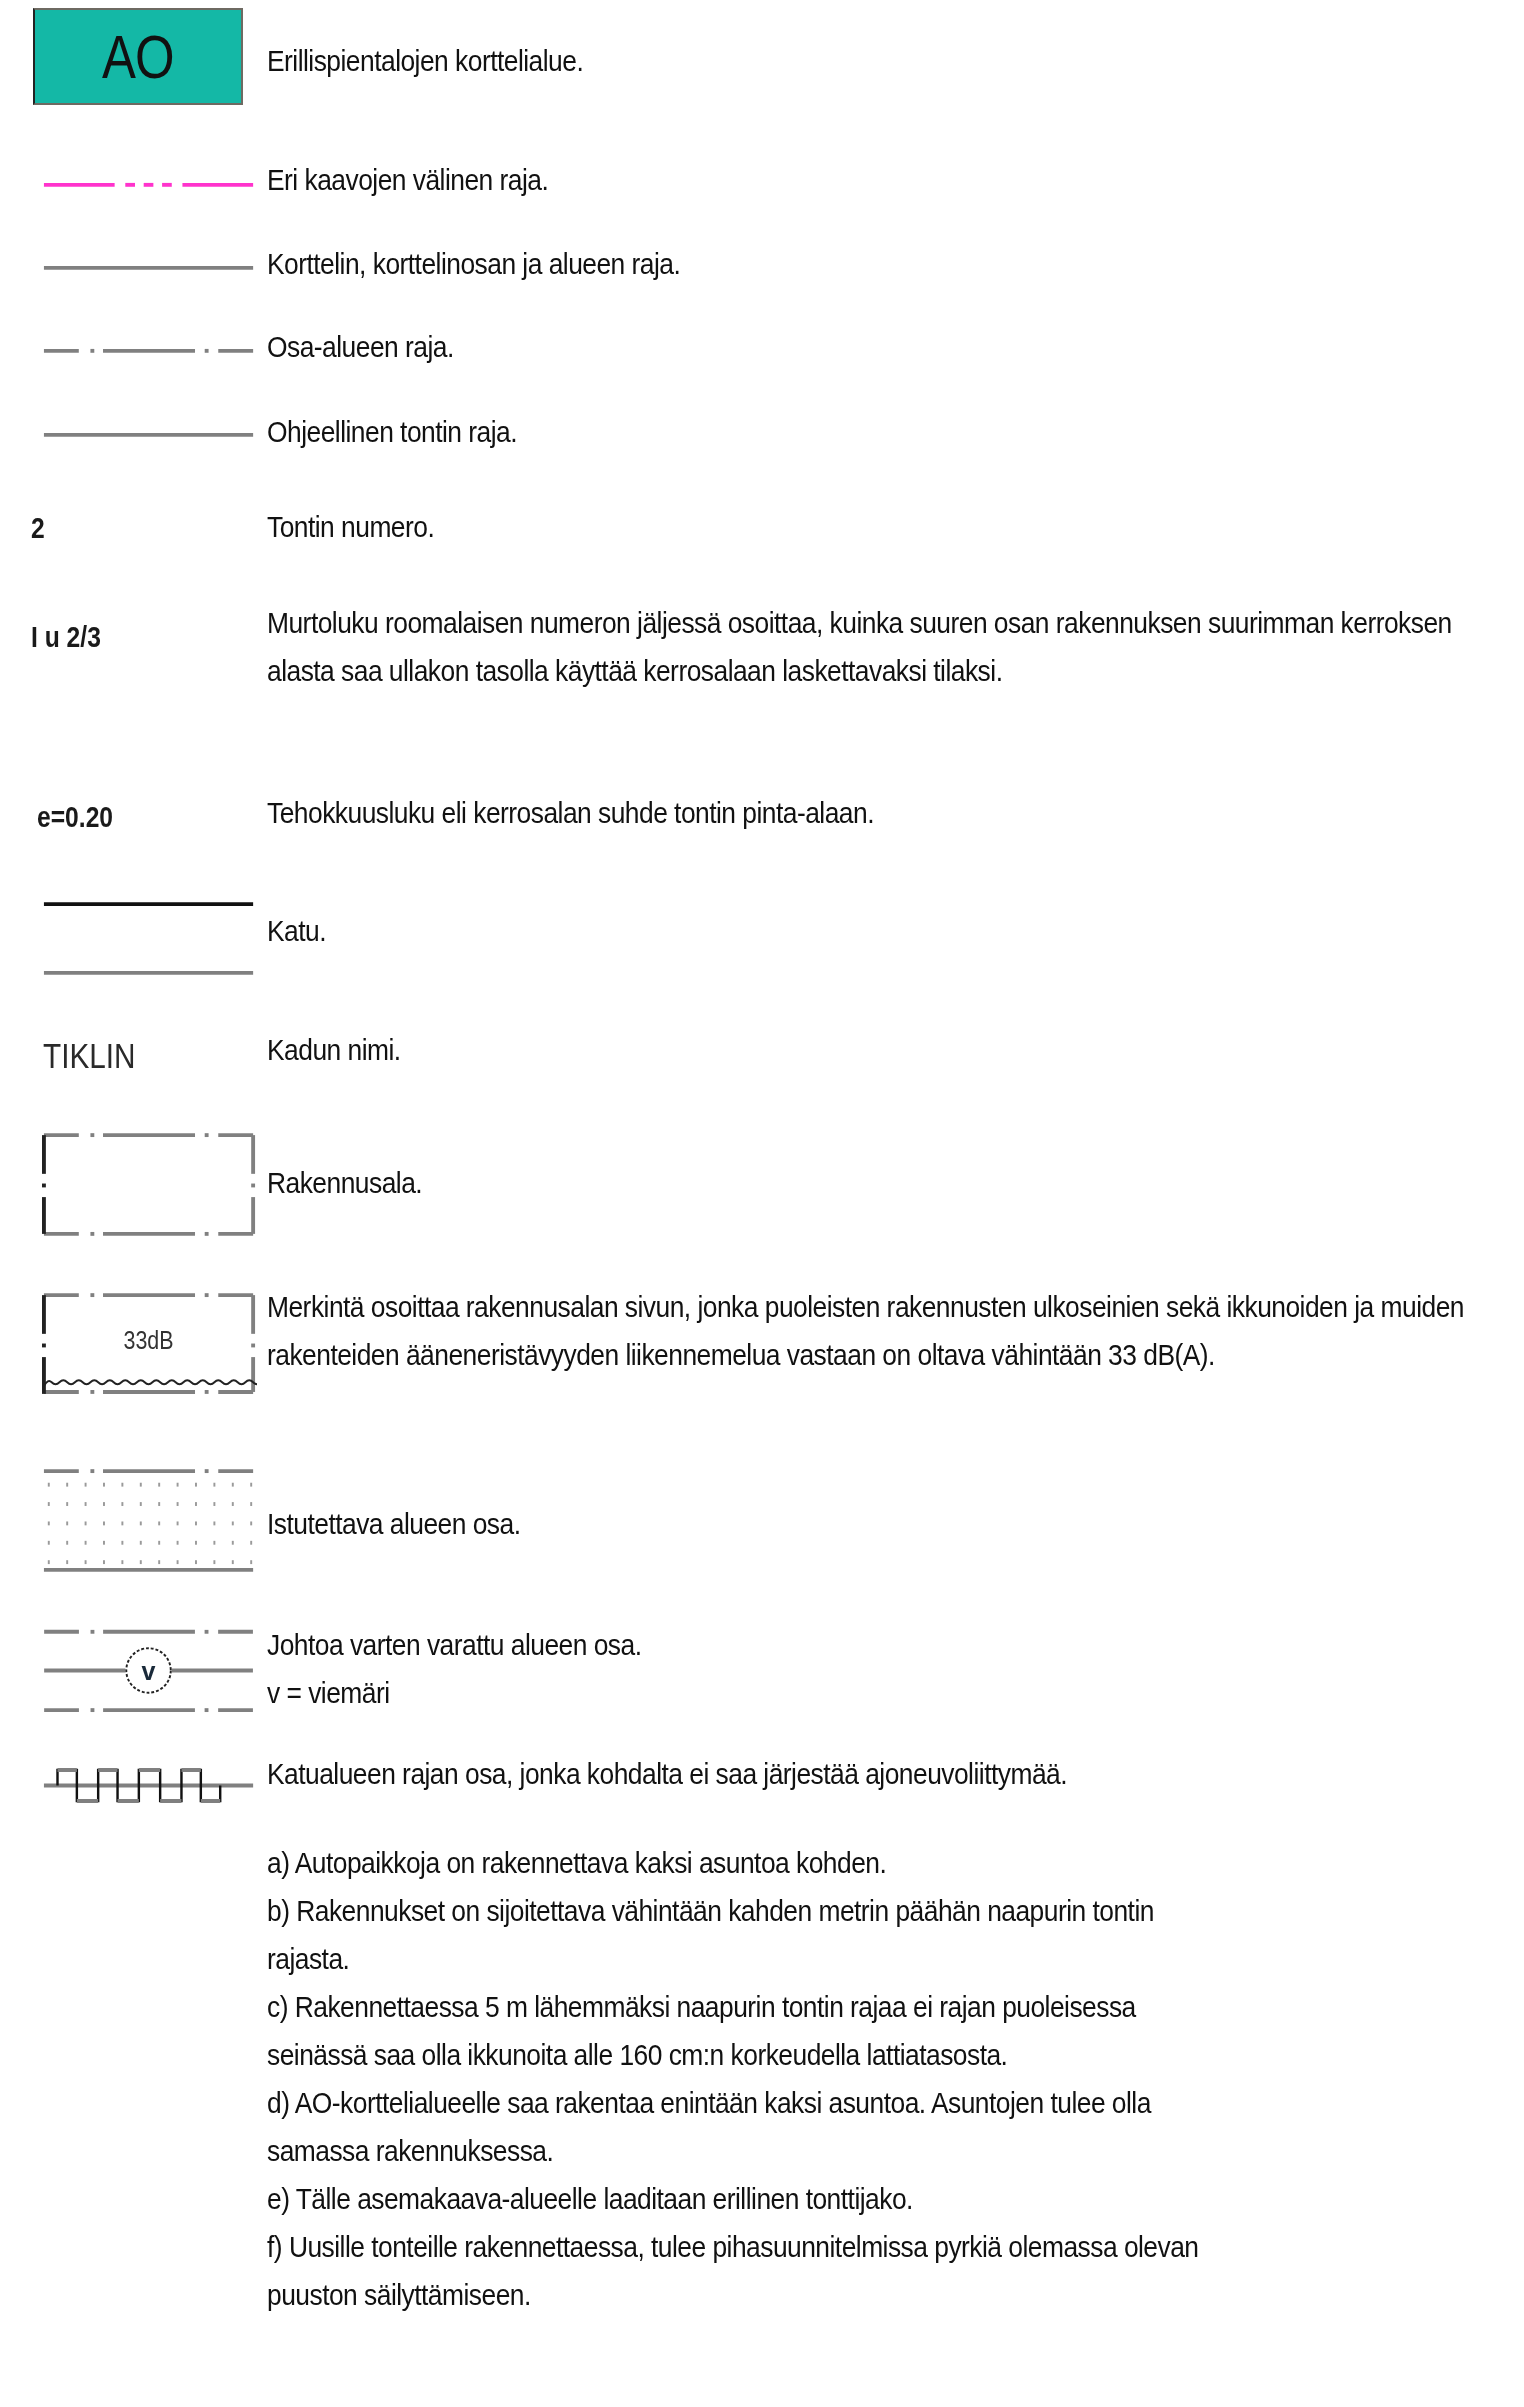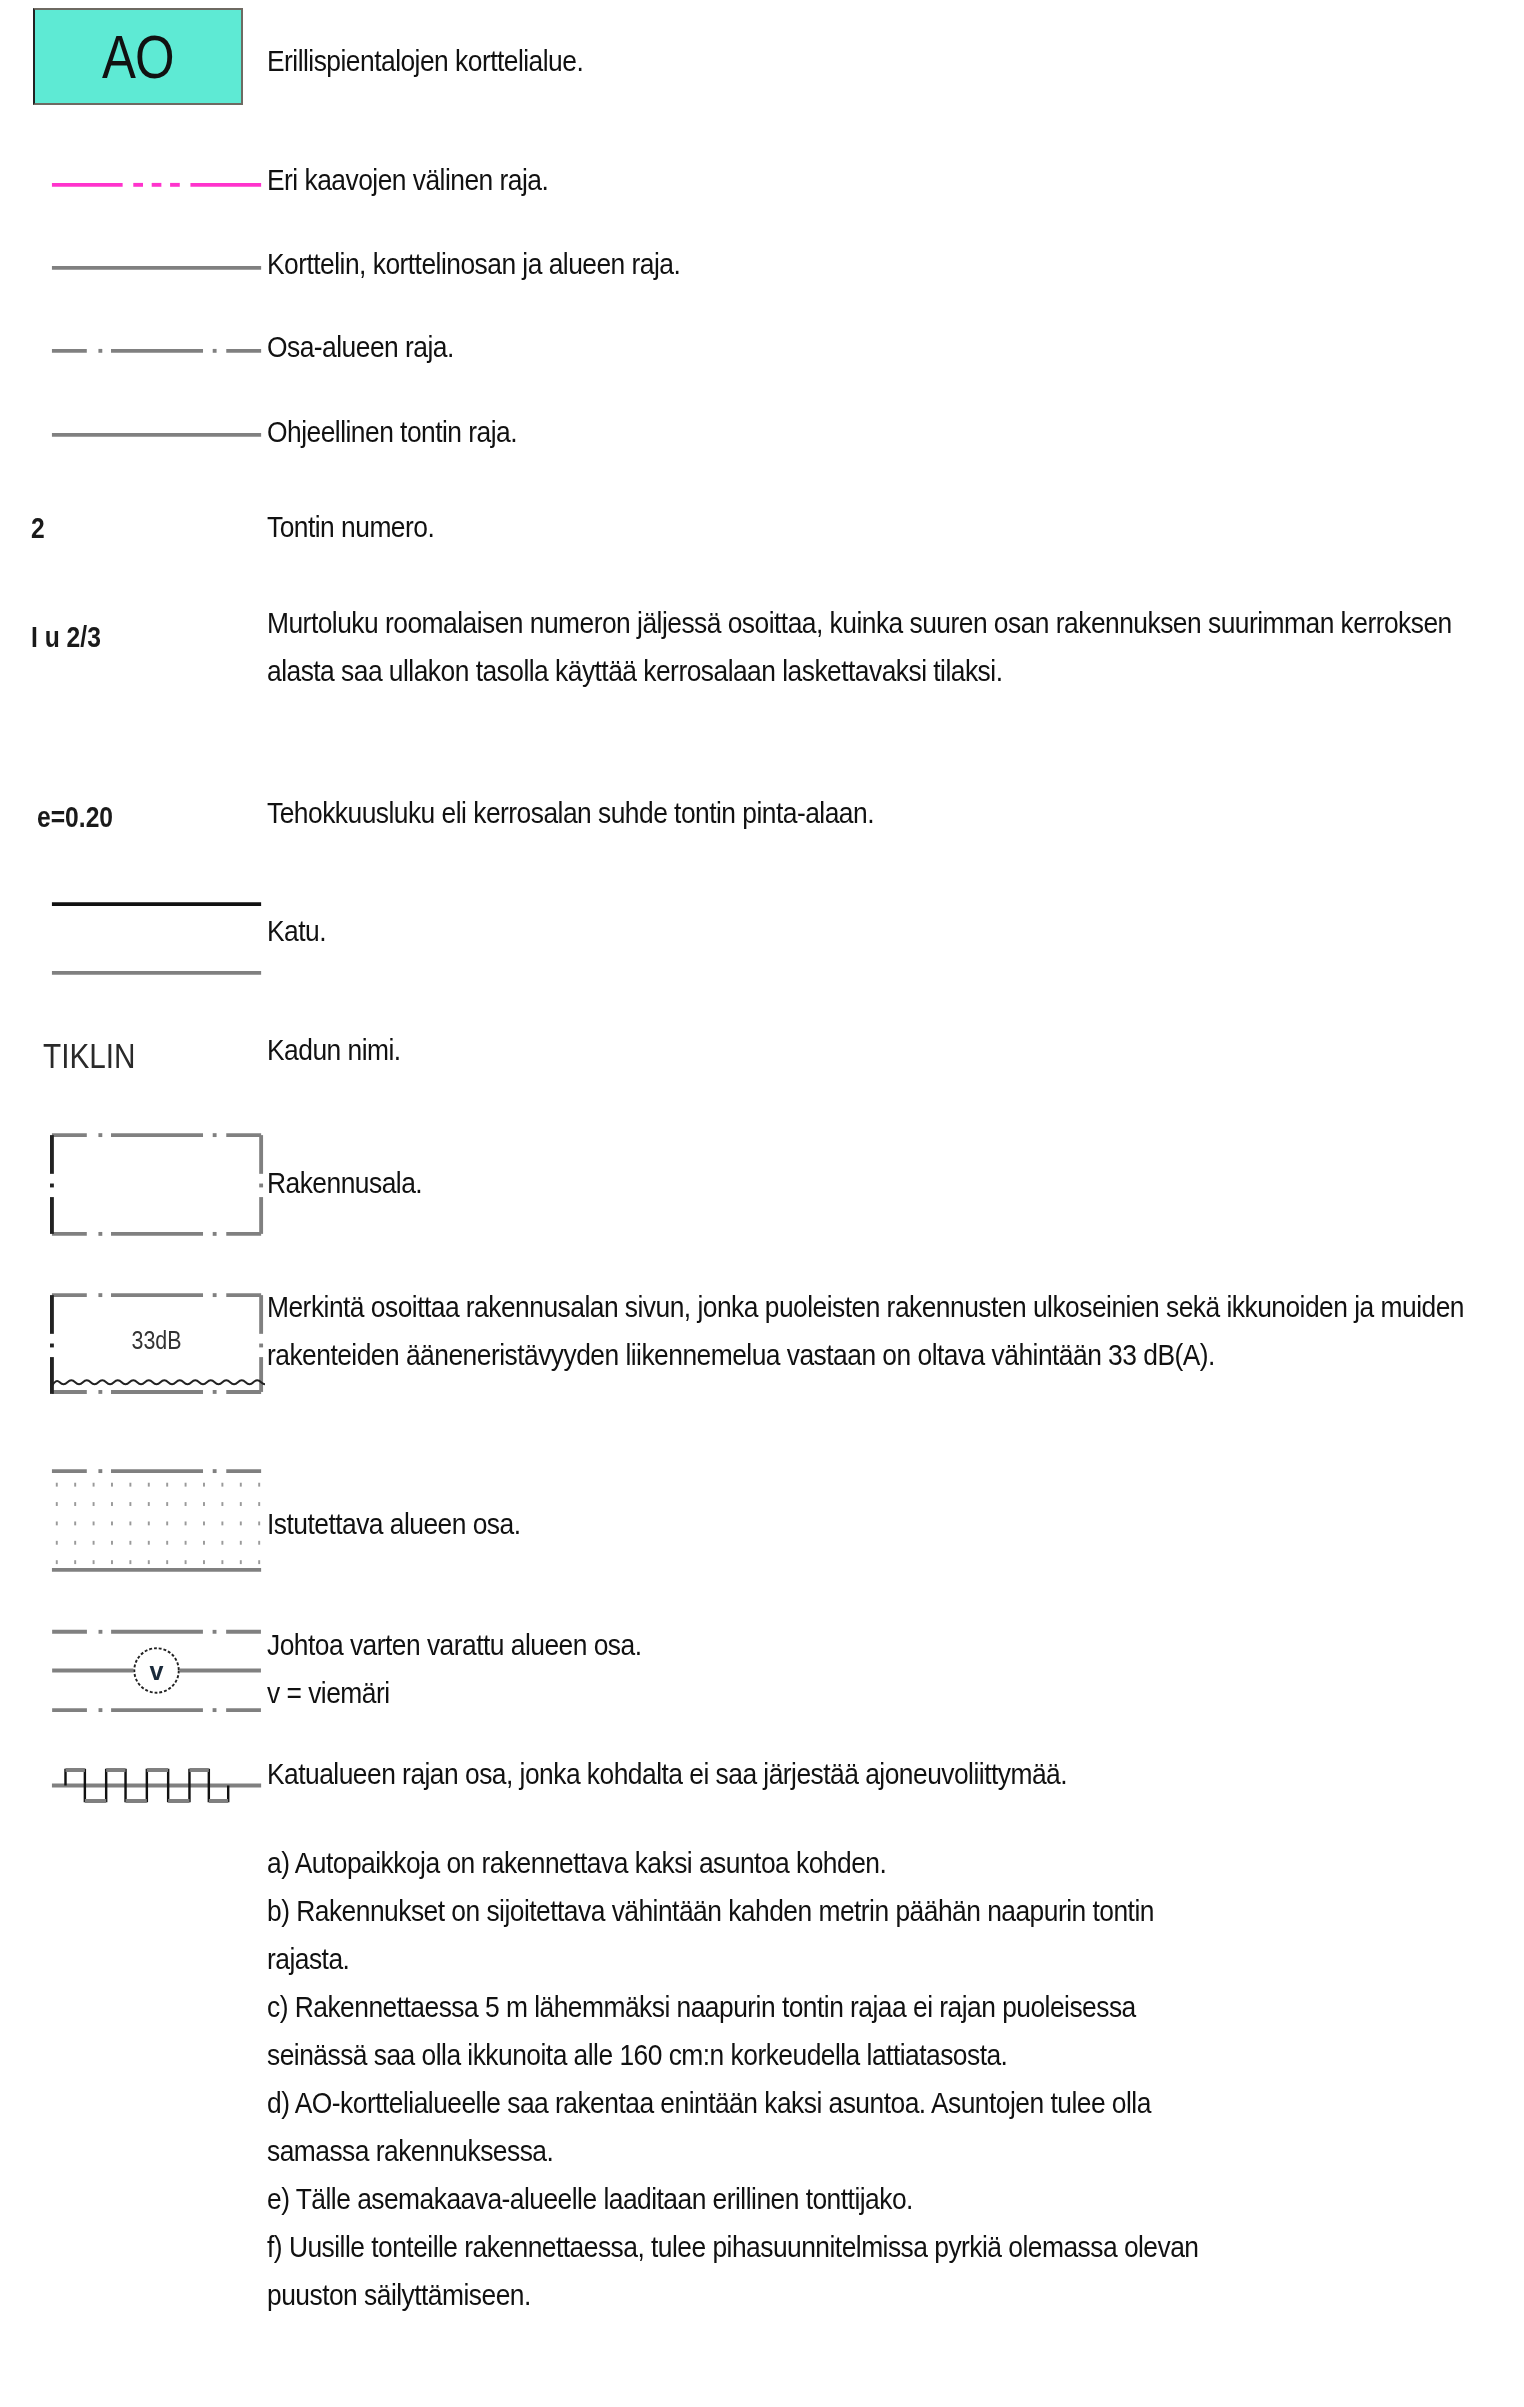--- a/index.html
+++ b/index.html
@@ -10,21 +10,21 @@
     body {
       width: 1524px;
       height: 2407px;
       position: relative;
       overflow: hidden;
       font-family: "Liberation Sans Narrow", "Liberation Sans", sans-serif;
       color: #111;
     }
     .sym {
       position: absolute;
-      left: 50px;
+      left: 42px;
       width: 215px;
     }
     .desc {
       position: absolute;
       left: 267px;
       width: 1223px;
       font-size: 30px;
       line-height: 48px;
       letter-spacing: -0.6px;
       transform-origin: 0 0;
@@ -32,21 +32,21 @@
       width: 1388px;
     }
     .desc p { margin: 0; }
     svg { display: block; }
     .ao-box {
       position: absolute;
       left: 33px;
       top: 7.8px;
       width: 210px;
       height: 97px;
-      background: #5eead4;
+      background: #14b8a6;
       border: 2.9px solid #6e6a62;
       border-left-color: #222;
       box-sizing: border-box;
       display: flex;
       align-items: center;
       justify-content: center;
     }
     .ao-box span {
       font-family: "Liberation Sans", sans-serif;
       font-size: 62px;

